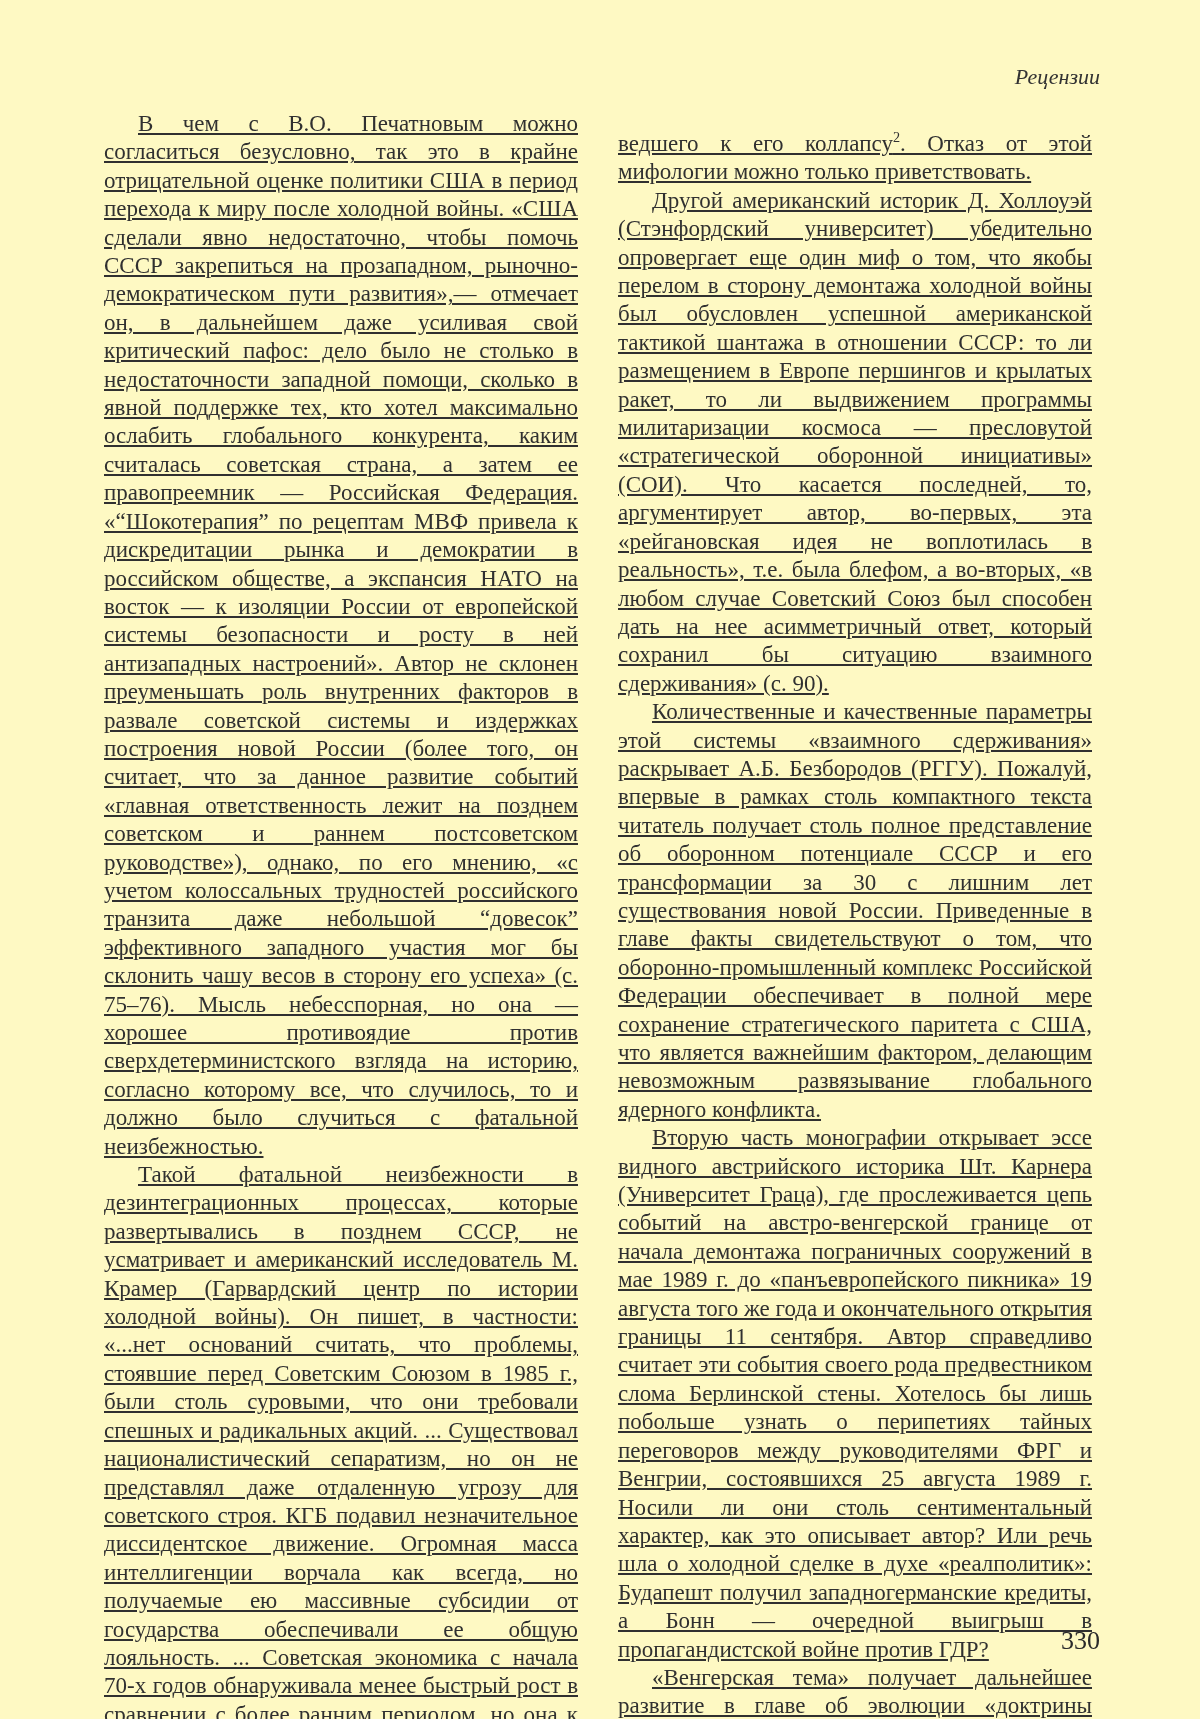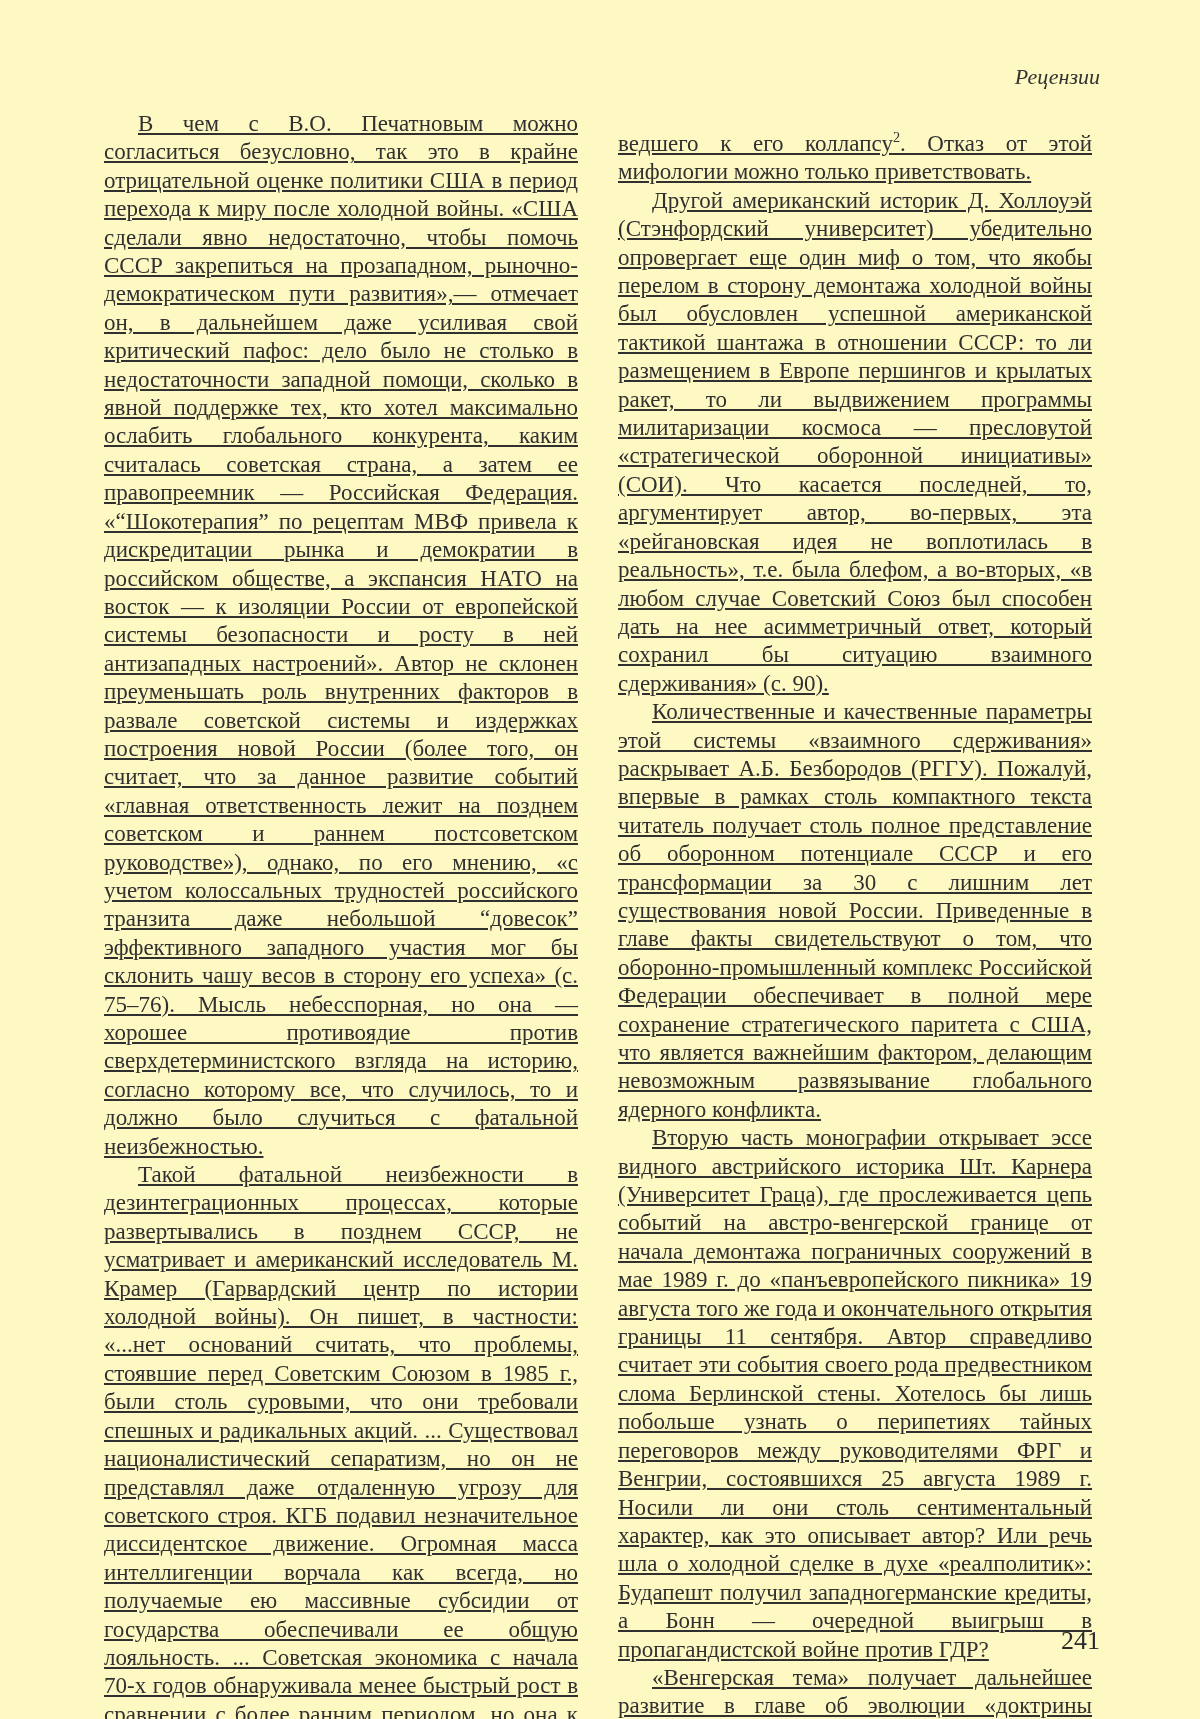--- a/index.html
+++ b/index.html
@@ -65,15 +65,15 @@
           <p class="no-indent"><span>ведшего к его коллапсу</span><sup>2</sup><span>. Отказ от этой мифологии можно только приветствовать.</span></p>
           <p class="indent"><span>Другой американский историк Д. Холлоуэй (Стэнфордский университет) убедительно опровергает еще один миф о том, что якобы перелом в сторону демонтажа холодной войны был обусловлен успешной американской тактикой шантажа в отношении СССР: то ли размещением в Европе першингов и крылатых ракет, то ли выдвижением программы милитаризации космоса — пресловутой «стратегической оборонной инициативы» (СОИ). Что касается последней, то, аргументирует автор, во-первых, эта «рейгановская идея не воплотилась в реальность», т.е. была блефом, а во-вторых, «в любом случае Советский Союз был способен дать на нее асимметричный ответ, который сохранил бы ситуацию взаимного сдерживания» (с. 90).</span></p>
           <p class="indent"><span>Количественные и качественные параметры этой системы «взаимного сдерживания» раскрывает А.Б. Безбородов (РГГУ). Пожалуй, впервые в рамках столь компактного текста читатель получает столь полное представление об оборонном потенциале СССР и его трансформации за 30 с лишним лет существования новой России. Приведенные в главе факты свидетельствуют о том, что оборонно-промышленный комплекс Российской Федерации обеспечивает в полной мере сохранение стратегического паритета с США, что является важнейшим фактором, делающим невозможным развязывание глобального ядерного конфликта.</span></p>
           <p class="indent"><span>Вторую часть монографии открывает эссе видного австрийского историка Шт. Карнера (Университет Граца), где прослеживается цепь событий на австро-венгерской границе от начала демонтажа пограничных сооружений в мае 1989 г. до «панъевропейского пикника» 19 августа того же года и окончательного открытия границы 11 сентября. Автор справедливо считает эти события своего рода предвестником слома Берлинской стены. Хотелось бы лишь побольше узнать о перипетиях тайных переговоров между руководителями ФРГ и Венгрии, состоявшихся 25 августа 1989 г. Носили ли они столь сентиментальный характер, как это описывает автор? Или речь шла о холодной сделке в духе «реалполитик»: Будапешт получил западногерманские кредиты, а Бонн — очередной выигрыш в пропагандистской войне против ГДР?</span></p>
           <p class="indent"><span>«Венгерская тема» получает дальнейшее развитие в главе об эволюции «доктрины ограниченного суверенитета» («доктрины Брежнева»), которая легитимизировала вмешательство во внутренние дела стран социалистического содружества в случае успешного применения Западом «жесткой» или «мягкой» силы для изменения существующего там строя. Автор этой главы — А.В. Стыкалин (Институт славяноведения РАН), в частности, подробно</span></p>
         </div>
 
     </div>
   </div>
 
-  <div class="page-number">241</div>
+  <div class="page-number">330</div>
 
 </div>
 
 </body></html>

